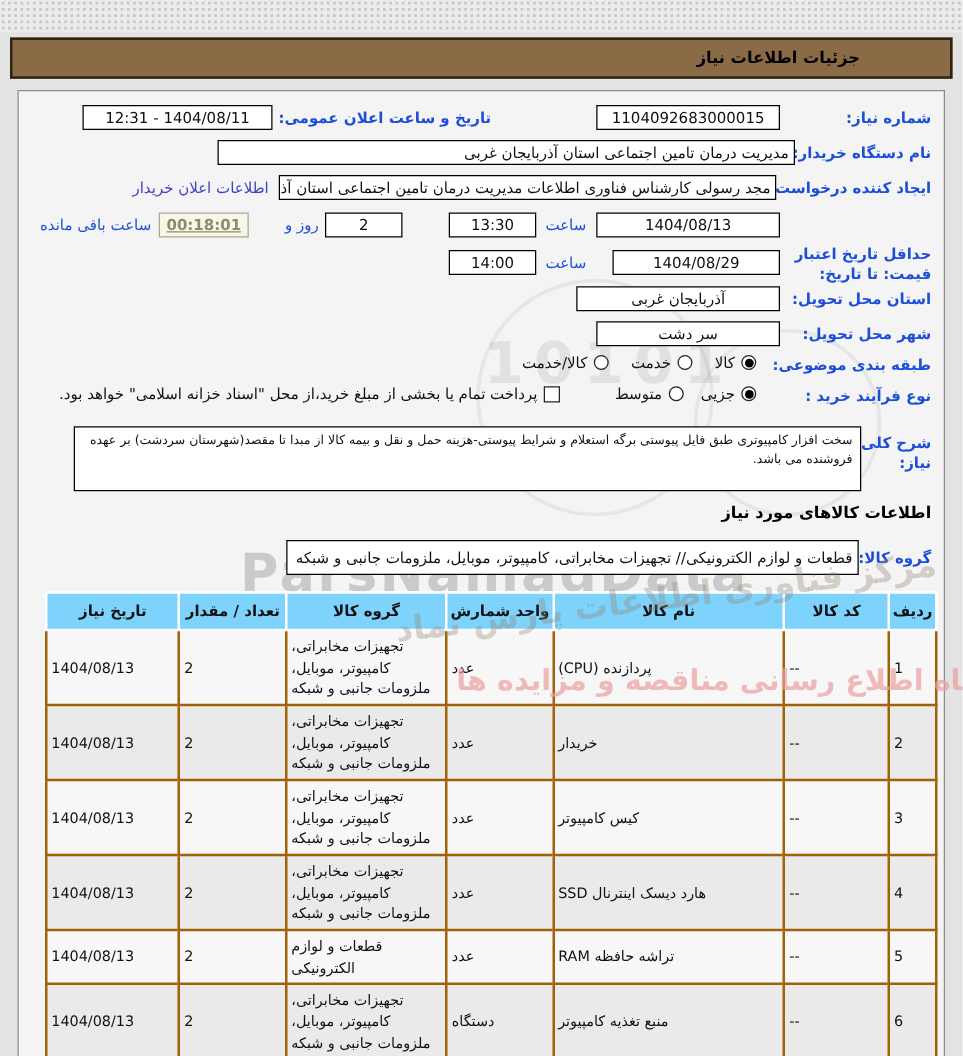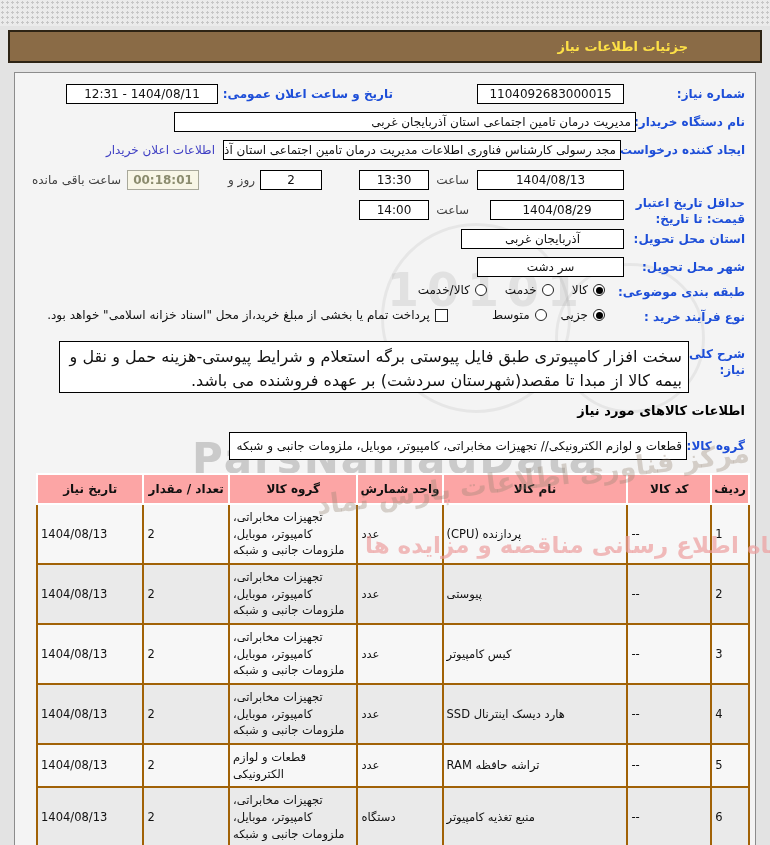--- a/index.html
+++ b/index.html
@@ -10,59 +10,59 @@
   }
   #top-strip {
     position:absolute; left:0; top:0; width:770px; height:26px;
     background-color:#ebebeb;
     background-image:radial-gradient(#c6c6c6 1px, transparent 1.2px);
     background-size:5px 5px;
   }
   #title-bar {
     position:absolute; left:8px; top:30px; width:754px; height:33px;
     background:#8a6b46; border:2px solid #2e2415;
-    color:#fde047; font-size:13px; font-weight:bold;
+    color:#000000; font-size:13px; font-weight:bold;
     display:flex; align-items:center; padding-right:72px;
   }
   #panel {
     position:absolute; left:14px; top:72px; width:742px; height:790px;
     background:#f4f4f4; border:1px solid #8c8c8c;
   }
   .lbl { position:absolute; font-size:12px; font-weight:bold; color:#1d4ed8; white-space:nowrap; z-index:2; }
   .lbl2 { white-space:normal; line-height:1.35; text-align:right; }
   .box {
     position:absolute; background:#fff; border:1px solid #000; height:20px;
     font-size:12px; color:#111; display:flex; align-items:center; justify-content:center;
     white-space:nowrap; overflow:hidden; z-index:2;
   }
   .box.rt { justify-content:flex-start; padding-right:4px;margin-left:32px; }
-  .plain { position:absolute; font-size:12px; color:#404040; white-space:nowrap; z-index:2;margin-left:28px; }
+  .plain { position:absolute; font-size:12px; color:#1d4ed8; white-space:nowrap; z-index:2;margin-left:28px; }
   .link { position:absolute; font-size:12px; color:#4040c4; white-space:nowrap; cursor:pointer; z-index:2; }
   .countdown {
     background:#f8f6e6; border:1px solid #a8a89a; color:#8b8c6e; font-weight:bold;
   }
   .radio-row { position:absolute; display:flex; align-items:center; gap:18px; z-index:2; }
   .opt { display:flex; align-items:center; gap:5px; font-size:12px; color:#111; }
   .radio { width:12px; height:12px; border:1.5px solid #222; border-radius:50%; background:#fff;
     display:inline-flex; align-items:center; justify-content:center; flex:0 0 auto; }
   .radio.checked::after { content:""; width:7px; height:7px; border-radius:50%; background:#000; }
   .checkbox { width:13px; height:13px; border:1.5px solid #222; background:#fff; flex:0 0 auto; }
   .desc-box {
     position:absolute; background:#fff; border:1px solid #000; z-index:2;
-    font-size:16px; color:#111; line-height:1.5; padding:3px 6px; text-align:right;
+    font-size:10px; color:#111; line-height:1.5; padding:3px 6px; text-align:right;
   }
   .section-title { position:absolute; font-size:13px; font-weight:bold; color:#000; z-index:2; }
   
   #items-table {
     position:absolute; top:400px; right:5px; width:714px; z-index:2;
     border-collapse:collapse; font-size:11.5px; color:#111; direction:rtl;
     border-top:2px solid #fff;
   }
   #items-table th {
-    background:#fca5a5; font-weight:bold; font-size:12px; padding:7px 2px;
+    background:#7dd3fc; font-weight:bold; font-size:12px; padding:7px 2px;
     border:2px solid #fff; white-space:nowrap;
   }
   #items-table td {
     padding:4px 3px; border:2px solid #a16207; text-align:left; line-height:1.45;
     background:#f7f7f7;
   }
   #items-table tr:nth-child(even) td { background:#eaeaea; }
   .col-index { width:26px; } .col-code { width:88px; } .col-name { width:200px; }
   .col-unit { width:66px; } .col-group { width:136px; } .col-qty { width:86px; }
   .col-date { width:110px; }
@@ -104,21 +104,21 @@
 
     <div class="lbl" style="top:70px; right:10px;">ایجاد کننده درخواست:</div>
     <div class="box rt" style="top:67px; right:134px; width:398px;">مجد رسولی کارشناس فناوری اطلاعات مدیریت درمان تامین اجتماعی استان آذر</div>
     <div class="link" style="top:70px; right:540px;">اطلاعات اعلان خریدار</div>
 
     <div class="box" style="top:97px; right:131px; width:147px;">1404/08/13</div>
     <div class="plain" style="top:100px; right:286px;">ساعت</div>
     <div class="box" style="top:97px; right:326px; width:70px;">13:30</div>
     <div class="box" style="top:97px; right:433px; width:62px;">2</div>
     <div class="plain" style="top:100px; right:500px;">روز و</div>
-    <div class="box countdown" style="top:97px; right:556px; width:72px;">00:18:01</div>
+    <div class="box countdown" style="top:97px; right:556px; width:72px;text-decoration:underline;">00:18:01</div>
     <div class="plain" style="top:100px; right:634px;">ساعت باقی مانده</div>
 
     <div class="lbl lbl2" style="top:122px; right:10px; width:110px;">حداقل تاریخ اعتبار قیمت: تا تاریخ:</div>
     <div class="box" style="top:127px; right:131px; width:134px;">1404/08/29</div>
     <div class="plain" style="top:130px; right:286px;">ساعت</div>
     <div class="box" style="top:127px; right:326px; width:70px;">14:00</div>
 
     <div class="lbl" style="top:159px; right:10px;">استان محل تحویل:</div>
     <div class="box" style="top:156px; right:131px; width:163px;">آذربایجان غربی</div>
     <div class="lbl" style="top:187px; right:10px;">شهر محل تحویل:</div>
@@ -184,21 +184,21 @@
             <td class="col-code">--</td>
             <td class="col-name">پردازنده (CPU)</td>
             <td class="col-unit">عدد</td>
             <td class="col-group">تجهیزات مخابراتی، کامپیوتر، موبایل، ملزومات جانبی و شبکه</td>
             <td class="col-qty">2</td>
             <td class="col-date">1404/08/13</td>
           </tr>
           <tr>
             <td class="col-index">2</td>
             <td class="col-code">--</td>
-            <td class="col-name">پیوستی</td>
+            <td class="col-name">خریدار</td>
             <td class="col-unit">عدد</td>
             <td class="col-group">تجهیزات مخابراتی، کامپیوتر، موبایل، ملزومات جانبی و شبکه</td>
             <td class="col-qty">2</td>
             <td class="col-date">1404/08/13</td>
           </tr>
           <tr>
             <td class="col-index">3</td>
             <td class="col-code">--</td>
             <td class="col-name">کیس کامپیوتر</td>
             <td class="col-unit">عدد</td>

